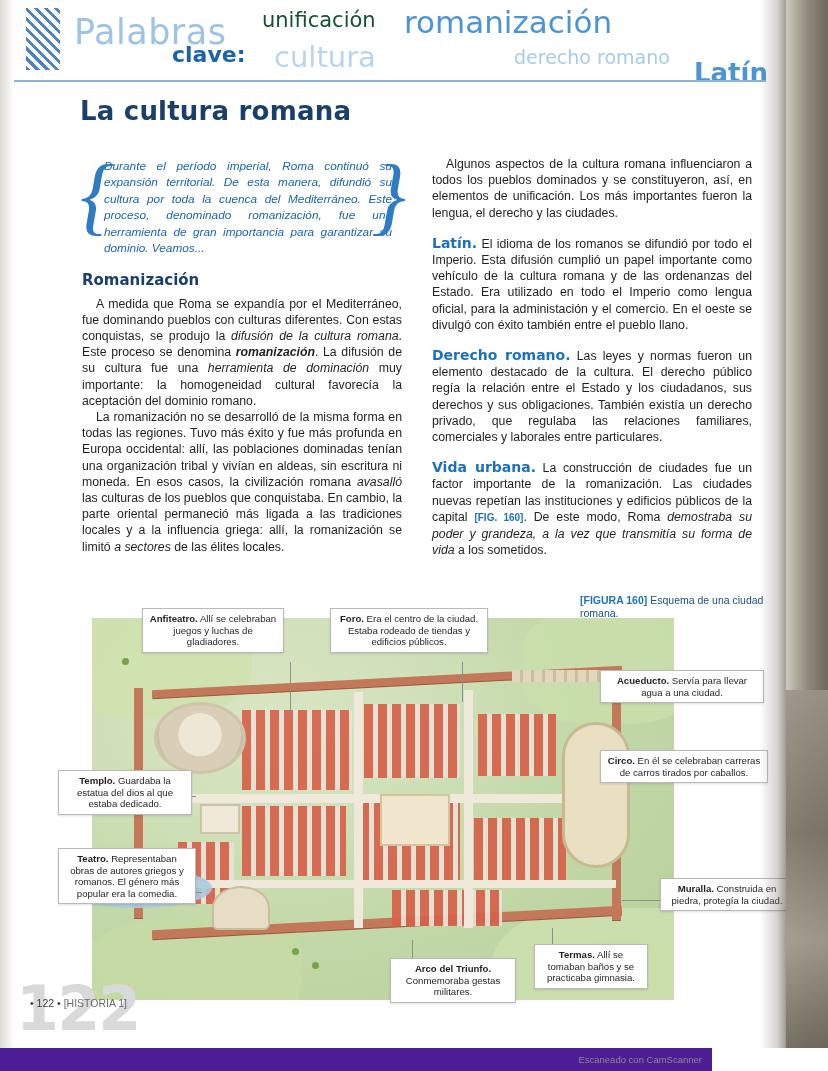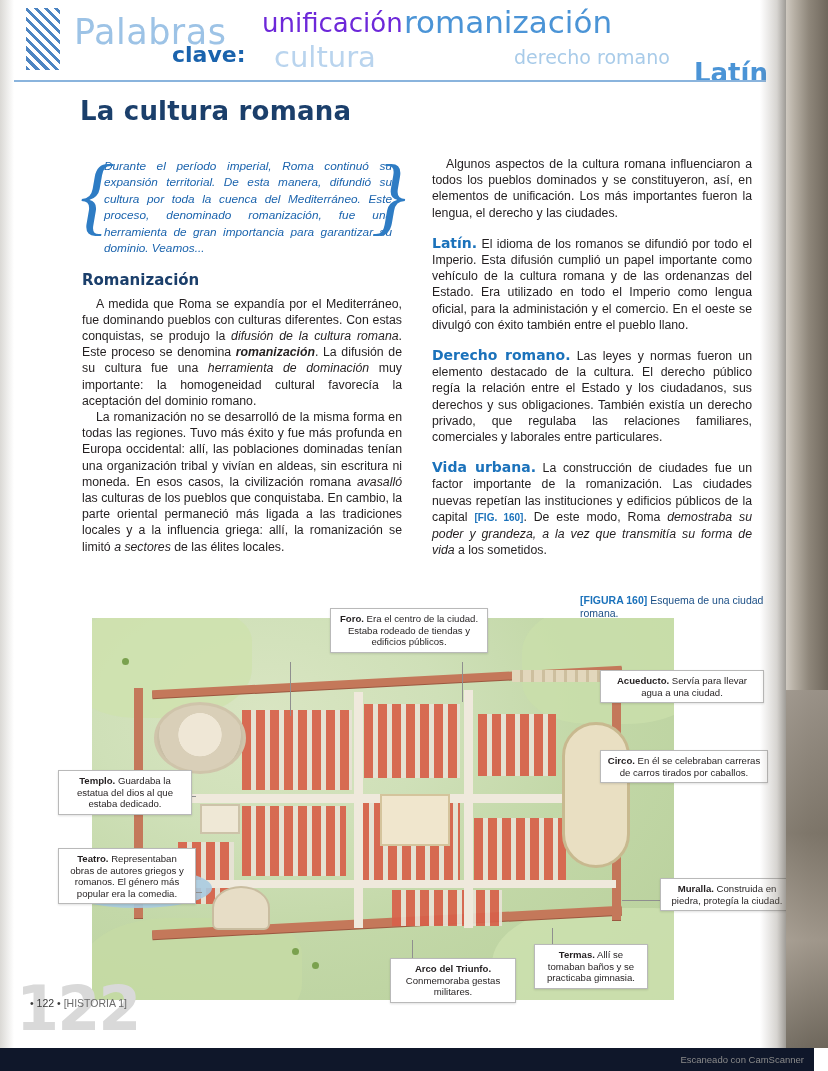--- a/index.html
+++ b/index.html
@@ -78,22 +78,22 @@
     letter-spacing: .5px;
   }
   .kw-clave {
     left: 150px; top: 42px;
     font-size: 22px;
     font-weight: bold;
     color: #1a63ad;
   }
   .kw-unificacion {
     left: 240px; top: 8px;
-    font-size: 26px;
-    color: #6d28d9;
+    font-size: 21px;
+    color: #14532d;
   }
   .kw-cultura {
     left: 252px; top: 40px;
     font-size: 29px;
     color: #b9d4ee;
     font-style: normal;
   }
   .kw-romanizacion {
     left: 382px; top: 4px;
     font-size: 31px;
@@ -310,22 +310,22 @@
     left: 30px; top: 997px;
     font-size: 10.5px;
     color: #3a3a3a;
   }
   #folio-line .brand { color: #6b6b6b; }
 
   
   #scan-footer {
     position: absolute;
     left: 0; top: 1048px;
-    width: 814px; height: 23px;
-    background: #0f172a;
+    width: 712px; height: 23px;
+    background: #4c1d95;
   }
   #scan-footer span {
     position: absolute;
     right: 10px; top: 6px;
     font-size: 9.5px;
     color: #8a8a8a;
   }
 </style>
 </head>
 <body>
@@ -425,20 +425,23 @@
     <div class="leader" style="left:208px;top:52px;width:1px;height:54px;"></div>
     <div class="leader" style="left:380px;top:52px;width:1px;height:40px;"></div>
     <div class="leader" style="left:592px;top:92px;width:38px;height:1px;"></div>
     <div class="leader" style="left:566px;top:168px;width:48px;height:1px;"></div>
     <div class="leader" style="left:72px;top:186px;width:42px;height:1px;"></div>
     <div class="leader" style="left:80px;top:282px;width:40px;height:1px;"></div>
     <div class="leader" style="left:540px;top:290px;width:96px;height:1px;"></div>
     <div class="leader" style="left:330px;top:330px;width:1px;height:34px;"></div>
     <div class="leader" style="left:470px;top:318px;width:1px;height:36px;"></div>
 
+    <div class="callout" style="left:60px;top:-2px;width:128px;">
+      <span class="b">Anfiteatro.</span><span> Allí se celebraban juegos y luchas de gladiadores.</span>
+    </div>
 
     <div class="callout" style="left:248px;top:-2px;width:144px;">
       <span class="b">Foro.</span><span> Era el centro de la ciudad. Estaba rodeado de tiendas y edificios públicos.</span>
     </div>
 
     <div class="callout" style="left:518px;top:60px;width:150px;">
       <span class="b">Acueducto.</span><span> Servía para llevar agua a una ciudad.</span>
     </div>
 
     <div class="callout" style="left:518px;top:140px;width:154px;">

